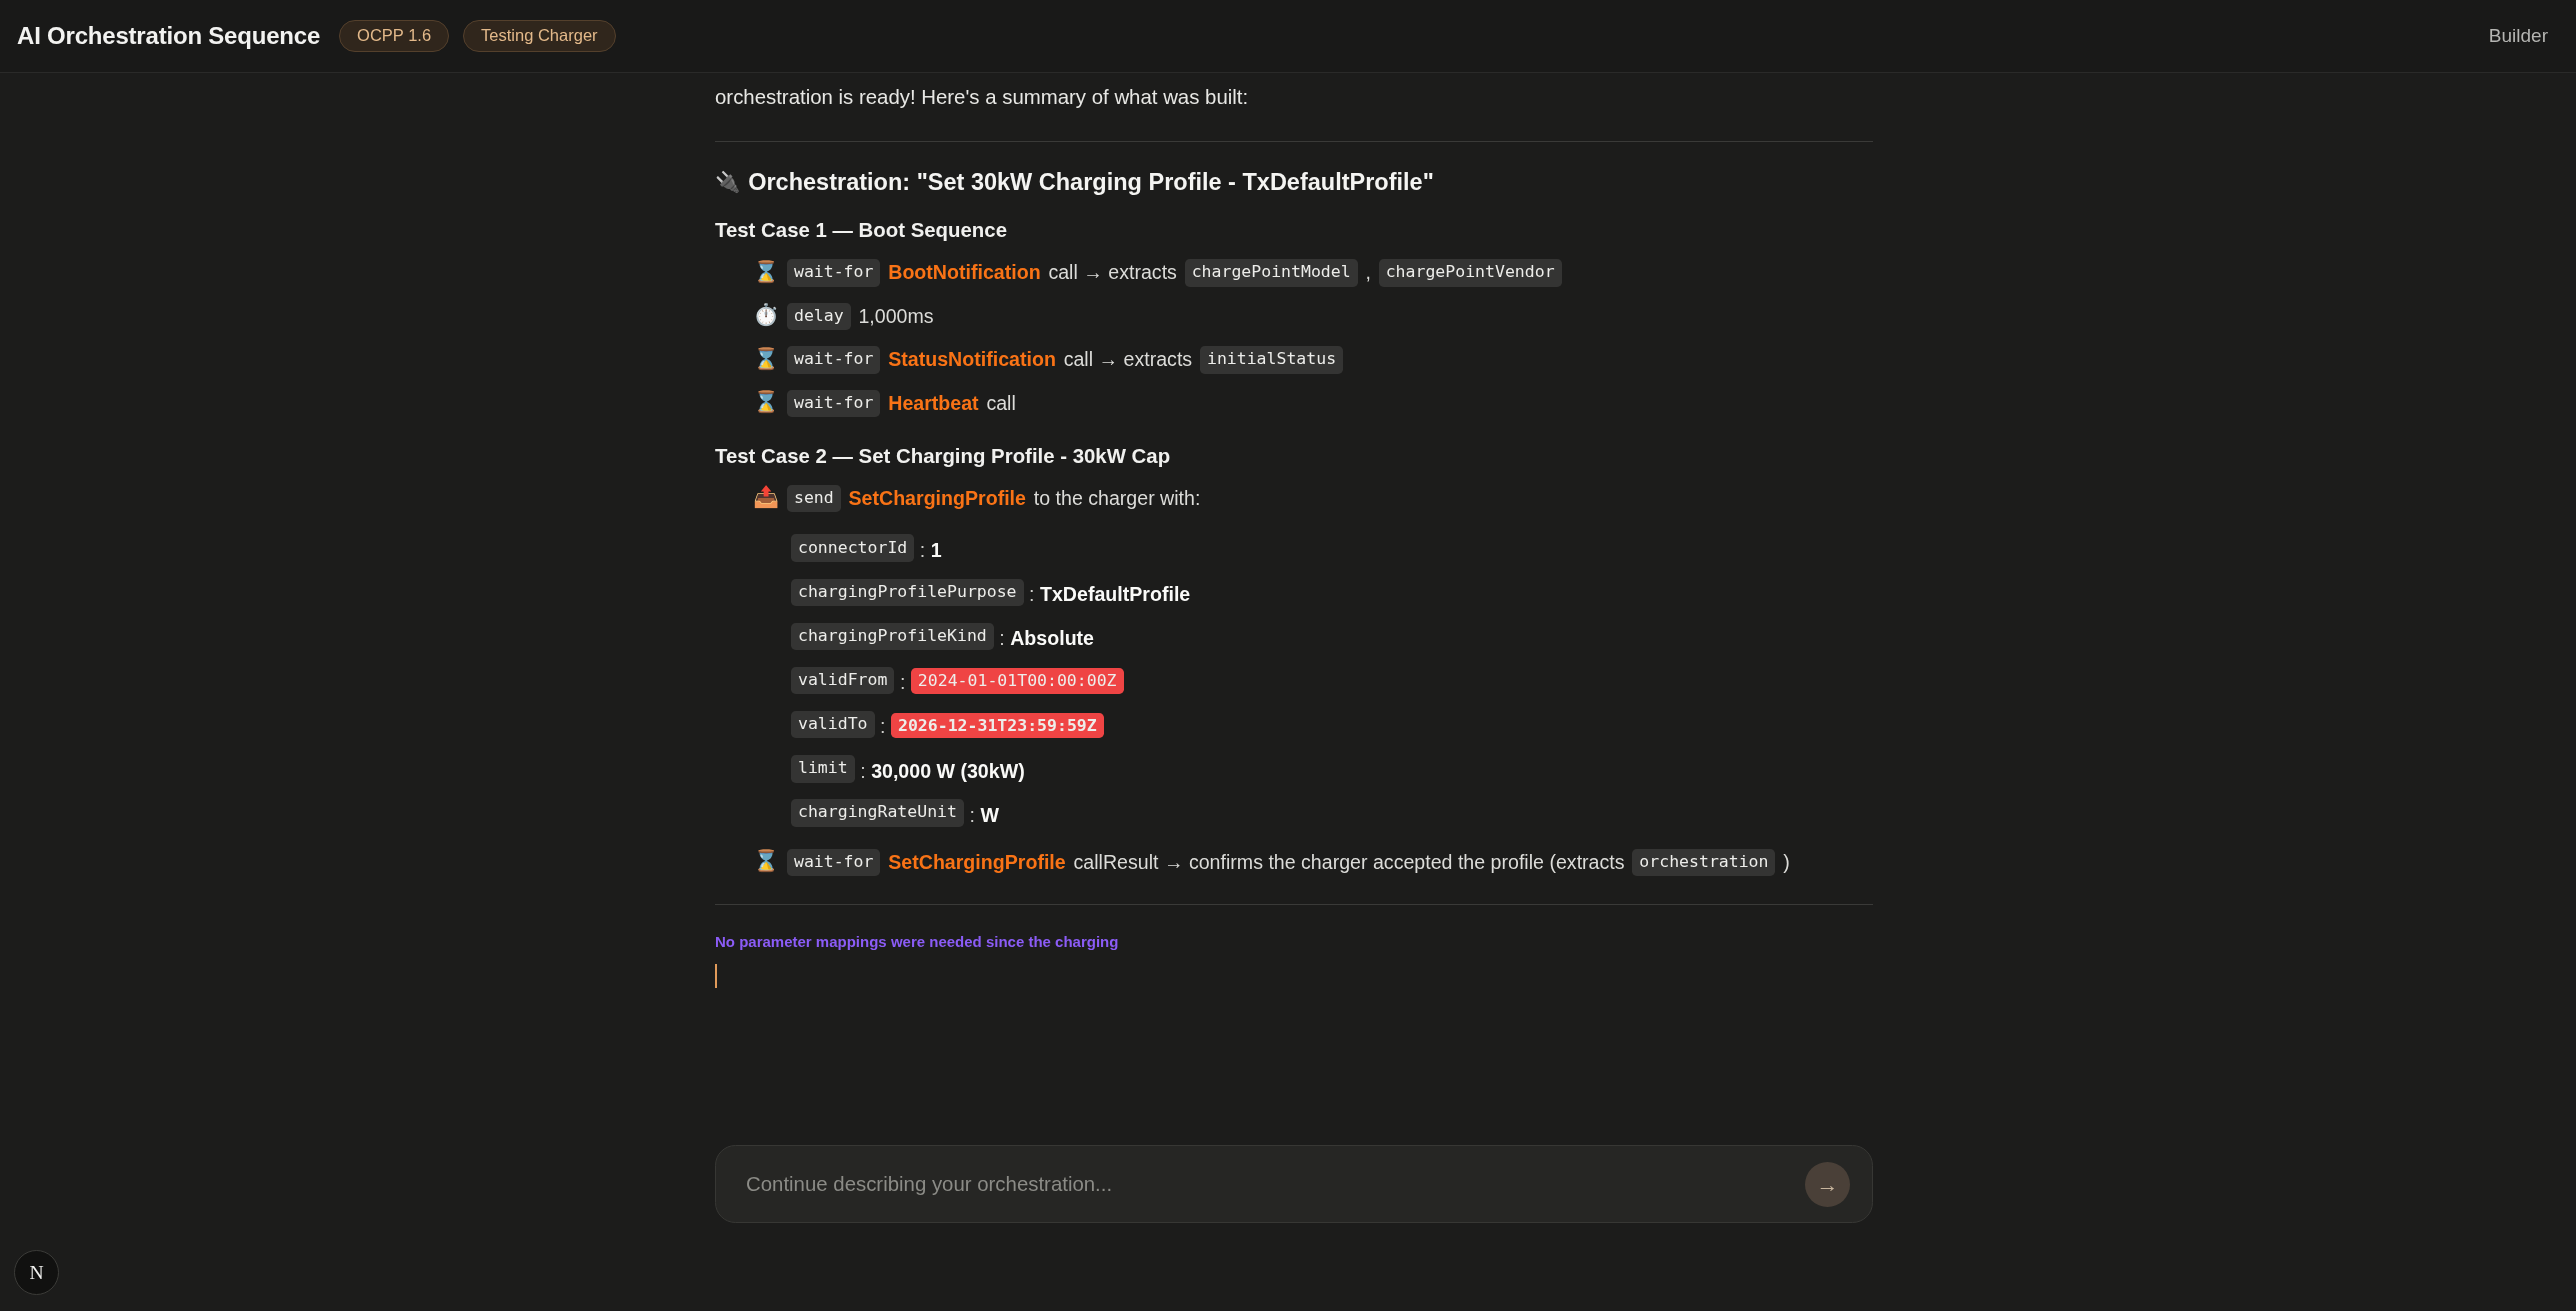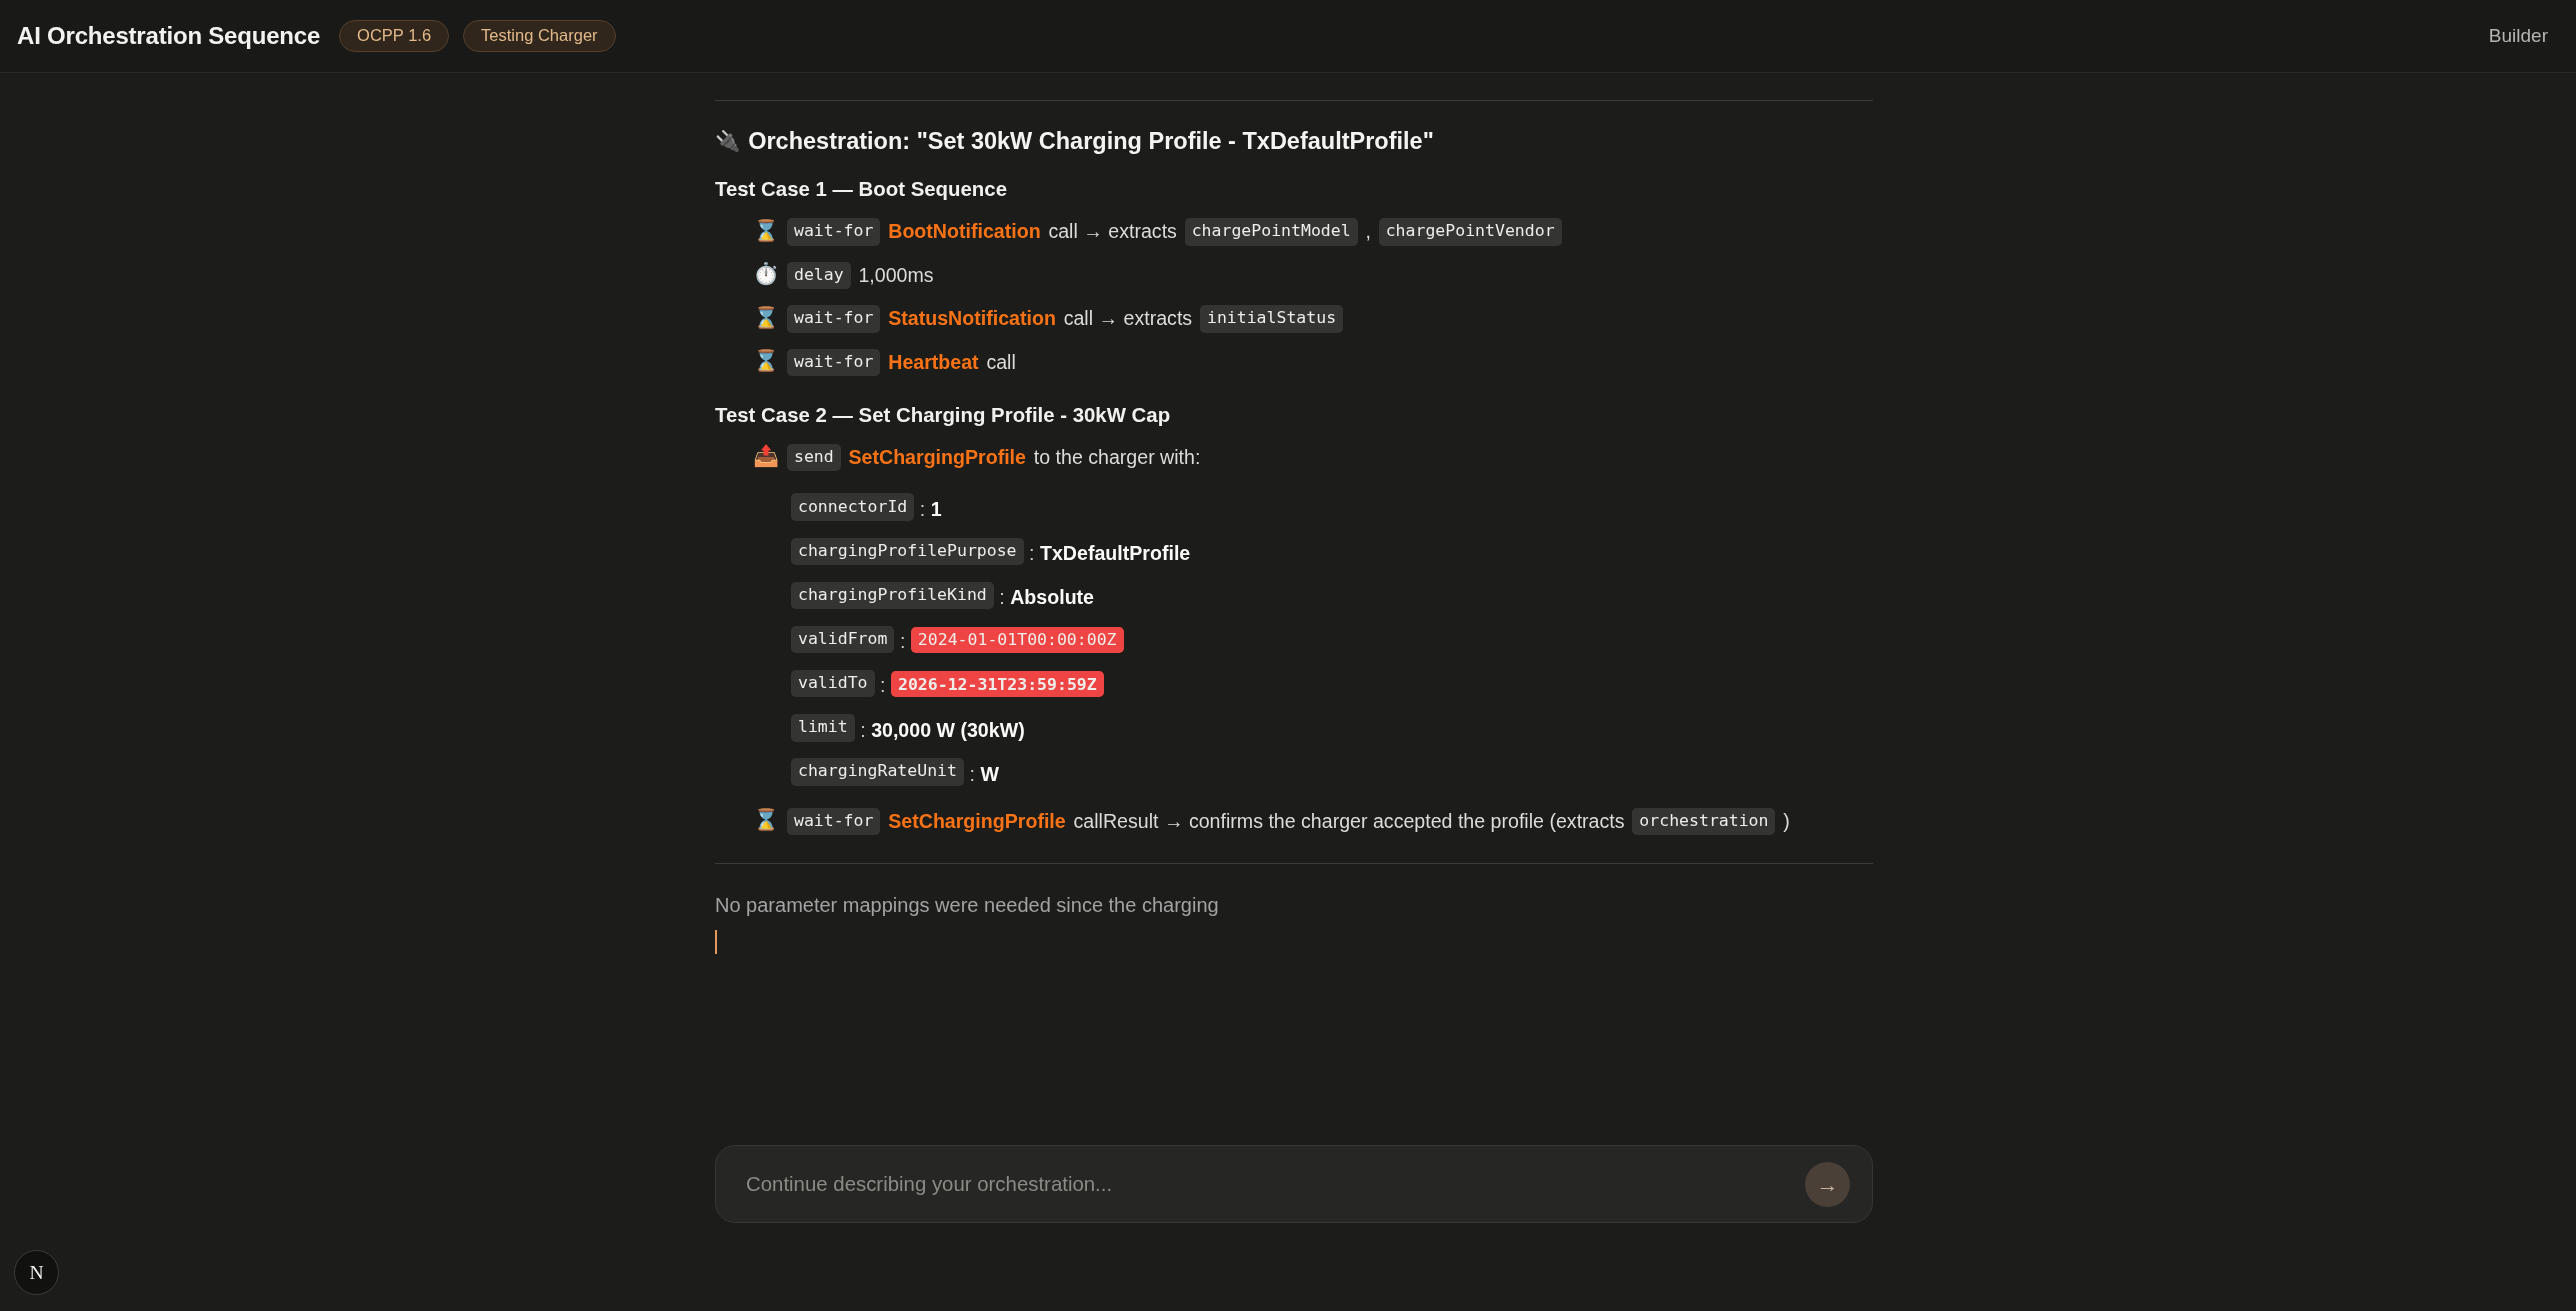--- a/index.html
+++ b/index.html
@@ -145,21 +145,21 @@
     color: #ededea;
     border-radius: 4.7px;
     padding: 3.1px 7px 3.9px 7px;
     font-weight: normal;
   }
   .param-val-mono.bold { font-weight: bold; }
   .colon { color: #cfcfcc; }
 
   .tail-step { margin-top: 22px; }
 
-  .closing { font-size: 20px; color: #a3a3a3; line-height: 1.5; }
+  .closing { font-size: 15px; color: #8b5cf6; line-height: 1.5; font-weight: bold; }
 
   .caret {
     width: 2.4px;
     height: 23.5px;
     background: #e09a5a;
     margin-top: 10.2px;
   }
 
   
   .composer {
@@ -221,20 +221,21 @@
   <div class="badge-row">
     <span class="badge">OCPP 1.6</span>
     <span class="badge">Testing Charger</span>
   </div>
   <button class="cancel-btn">Builder</button>
 </div>
 
 <div class="stage">
   <div class="col">
 
+    <div class="para para-top">orchestration is ready! Here's a summary of what was built:</div>
 
     <div class="rule"></div>
 
     <div class="orch-title">
       <span class="emoji emoji-plug">🔌</span>
       <span>Orchestration: "Set 30kW Charging Profile - TxDefaultProfile"</span>
     </div>
 
     <div class="case-title">Test Case 1 — Boot Sequence</div>
     <div class="steps">

